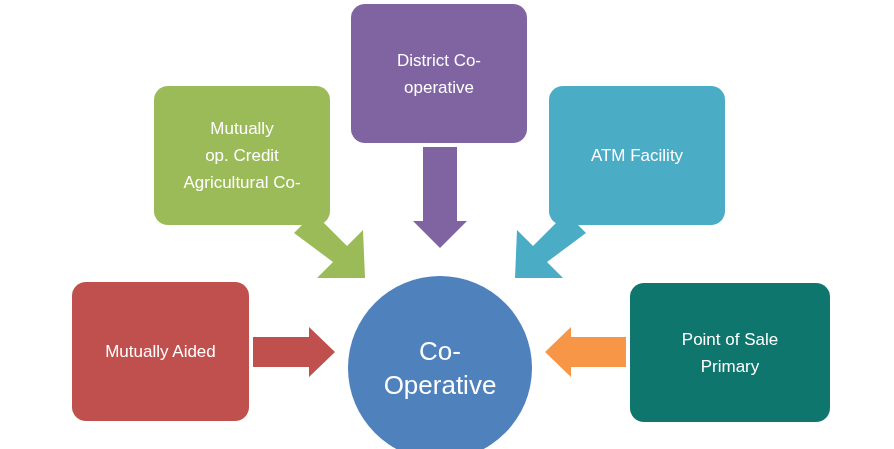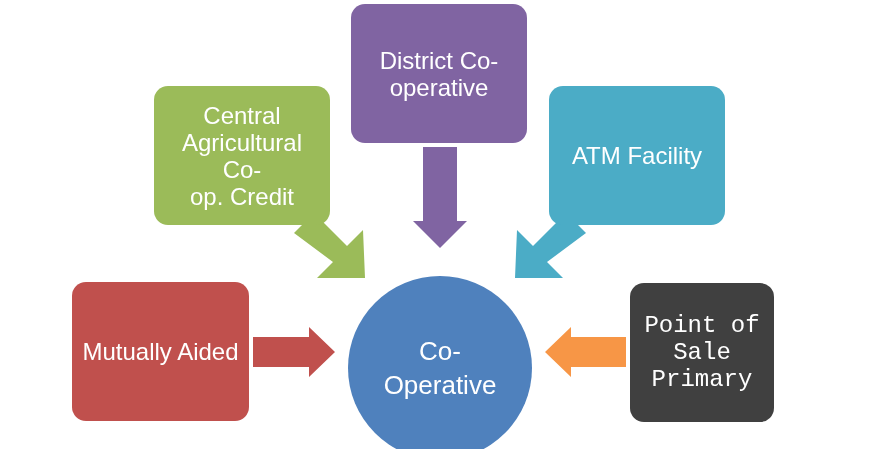--- a/index.html
+++ b/index.html
@@ -1,20 +1,20 @@
 <!DOCTYPE html>
 <html><head>
   <meta charset="utf-8">
   <style>
     html, body { margin: 0; padding: 0; background: #ffffff; }
     body { width: 894px; height: 449px; position: relative; overflow: hidden;
            font-family: "Liberation Sans", "DejaVu Sans", sans-serif; }
     .box { position: absolute; border-radius: 14px; color: #ffffff;
            display: flex; align-items: center; justify-content: center; text-align: center;
-           font-size: 24px; line-height: 27px; box-sizing: border-box; padding: 8px; }
+           font-size: 17px; line-height: 27px; box-sizing: border-box; padding: 8px; }
     .box span { display: block; }
     #arrows { position: absolute; left: 0; top: 0; }
     .circle { position: absolute; left: 348px; top: 276px; width: 184px; height: 184px;
               border-radius: 50%; display: flex; align-items: center; justify-content: center;
               text-align: center; color: #fff; font-size: 26px; line-height: 34px; }
   </style>
 </head>
 <body>
 
 <svg id="arrows" width="894" height="449">
@@ -25,42 +25,42 @@
 
   <polygon points="586,233 566,213 533,246 517,230 515,278 563,278 547,262" fill="#4BACC6"></polygon>
 
   <polygon points="253,337 309,337 309,327 335,352 309,377 309,367 253,367" fill="#C0504D"></polygon>
 
   <polygon points="626,337 571,337 571,327 545,352 571,377 571,367 626,367" fill="#F79646"></polygon>
 </svg>
 
 <div class="box" style="left: 154px; top: 86px; width: 176px; height: 139px; background: rgb(155, 187, 89);">
     <div>
-      <span>Central</span>
+      <span>Mutually</span>
+      <span>op. Credit</span>
       <span>Agricultural Co-</span>
-      <span>op. Credit</span>
     </div>
   </div>
 <div class="box" style="left: 351px; top: 4px; width: 176px; height: 139px; background: rgb(128, 100, 162);">
     <div>
       <span>District  Co-</span>
       <span>operative</span>
     </div>
   </div>
 <div class="box" style="left: 549px; top: 86px; width: 176px; height: 139px; background: rgb(75, 172, 198);">
     <div>
       <span>ATM Facility</span>
     </div>
   </div>
 <div class="box" style="left: 72px; top: 282px; width: 177px; height: 139px; background: rgb(192, 80, 77);">
     <div>
       <span>Mutually Aided</span>
     </div>
   </div>
-<div class="box" style="left: 630px; top: 283px; width: 144px; height: 139px; background: #404040; font-family: Liberation Mono, monospace;">
+<div class="box" style="left: 630px; top: 283px; width: 200px; height: 139px; background: #0f766e;">
     <div>
       <span>Point of Sale</span>
       <span>Primary</span>
     </div>
   </div>
 
 <div class="circle" style="background: rgb(79, 129, 189);">
   <div>
     <div>Co-</div>
     <div>Operative</div>

